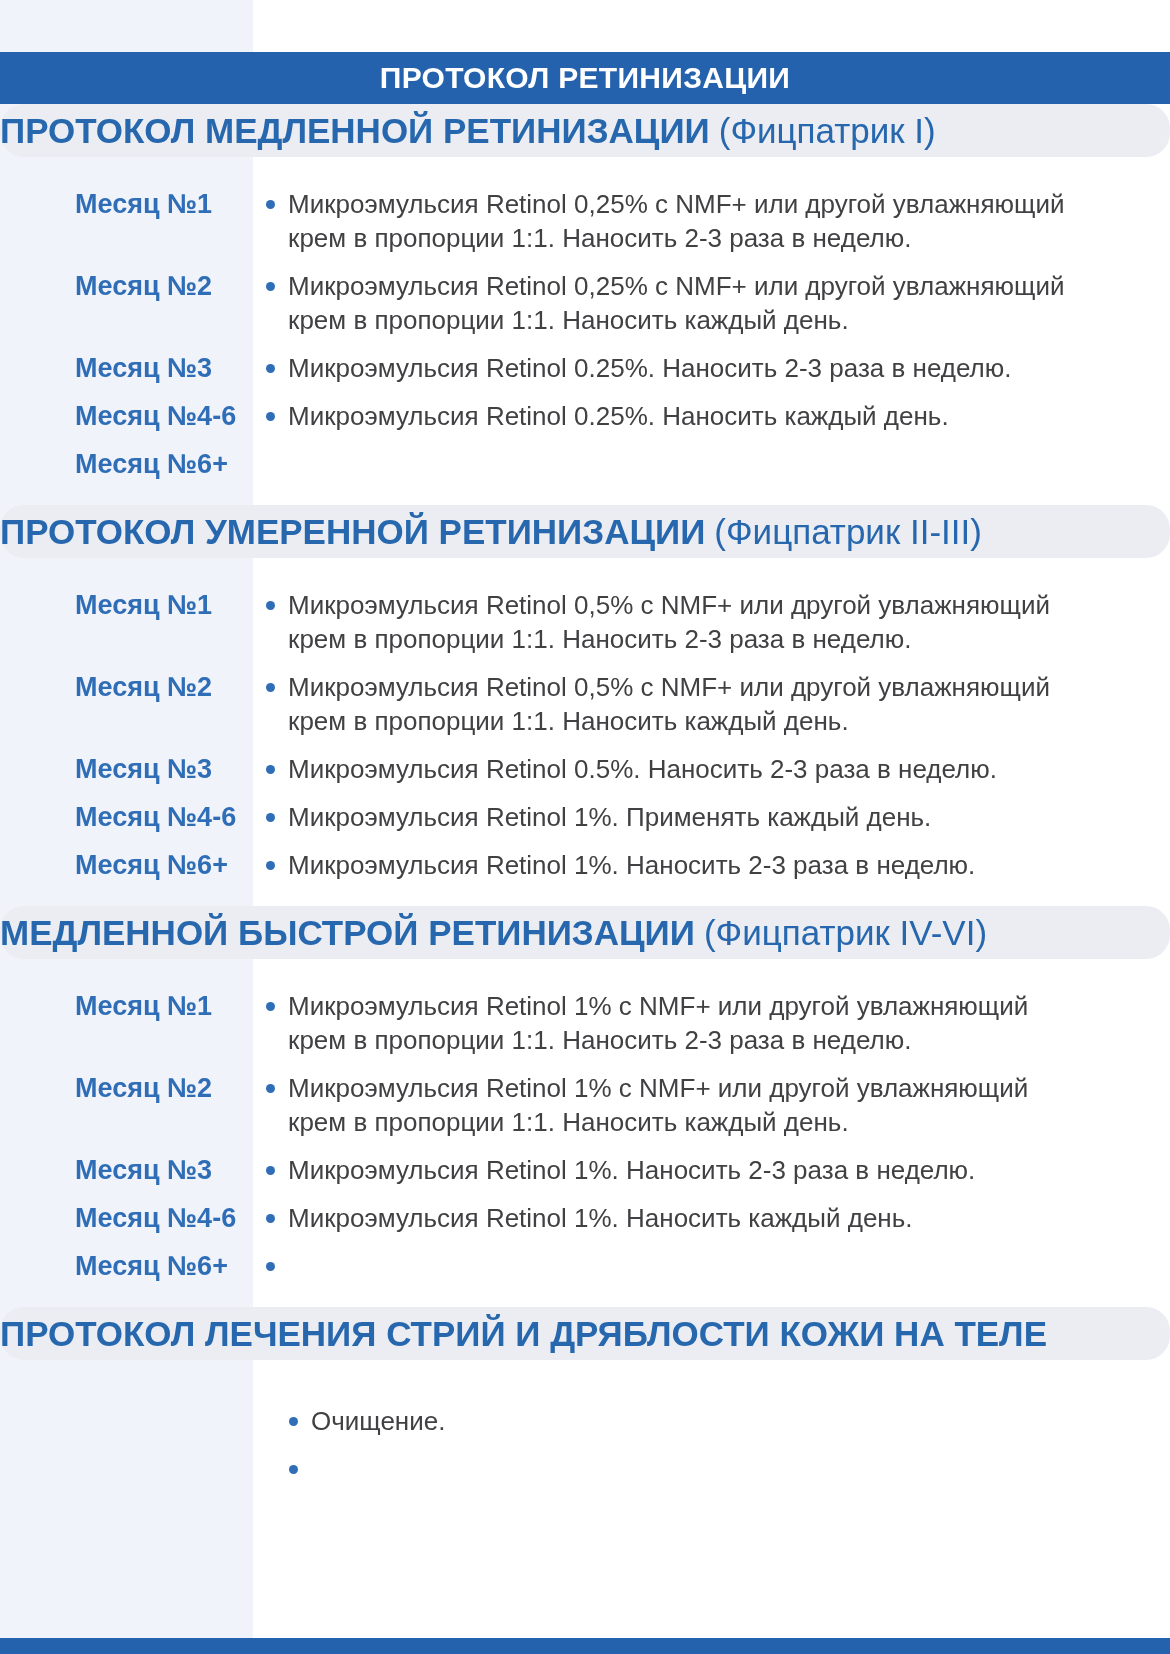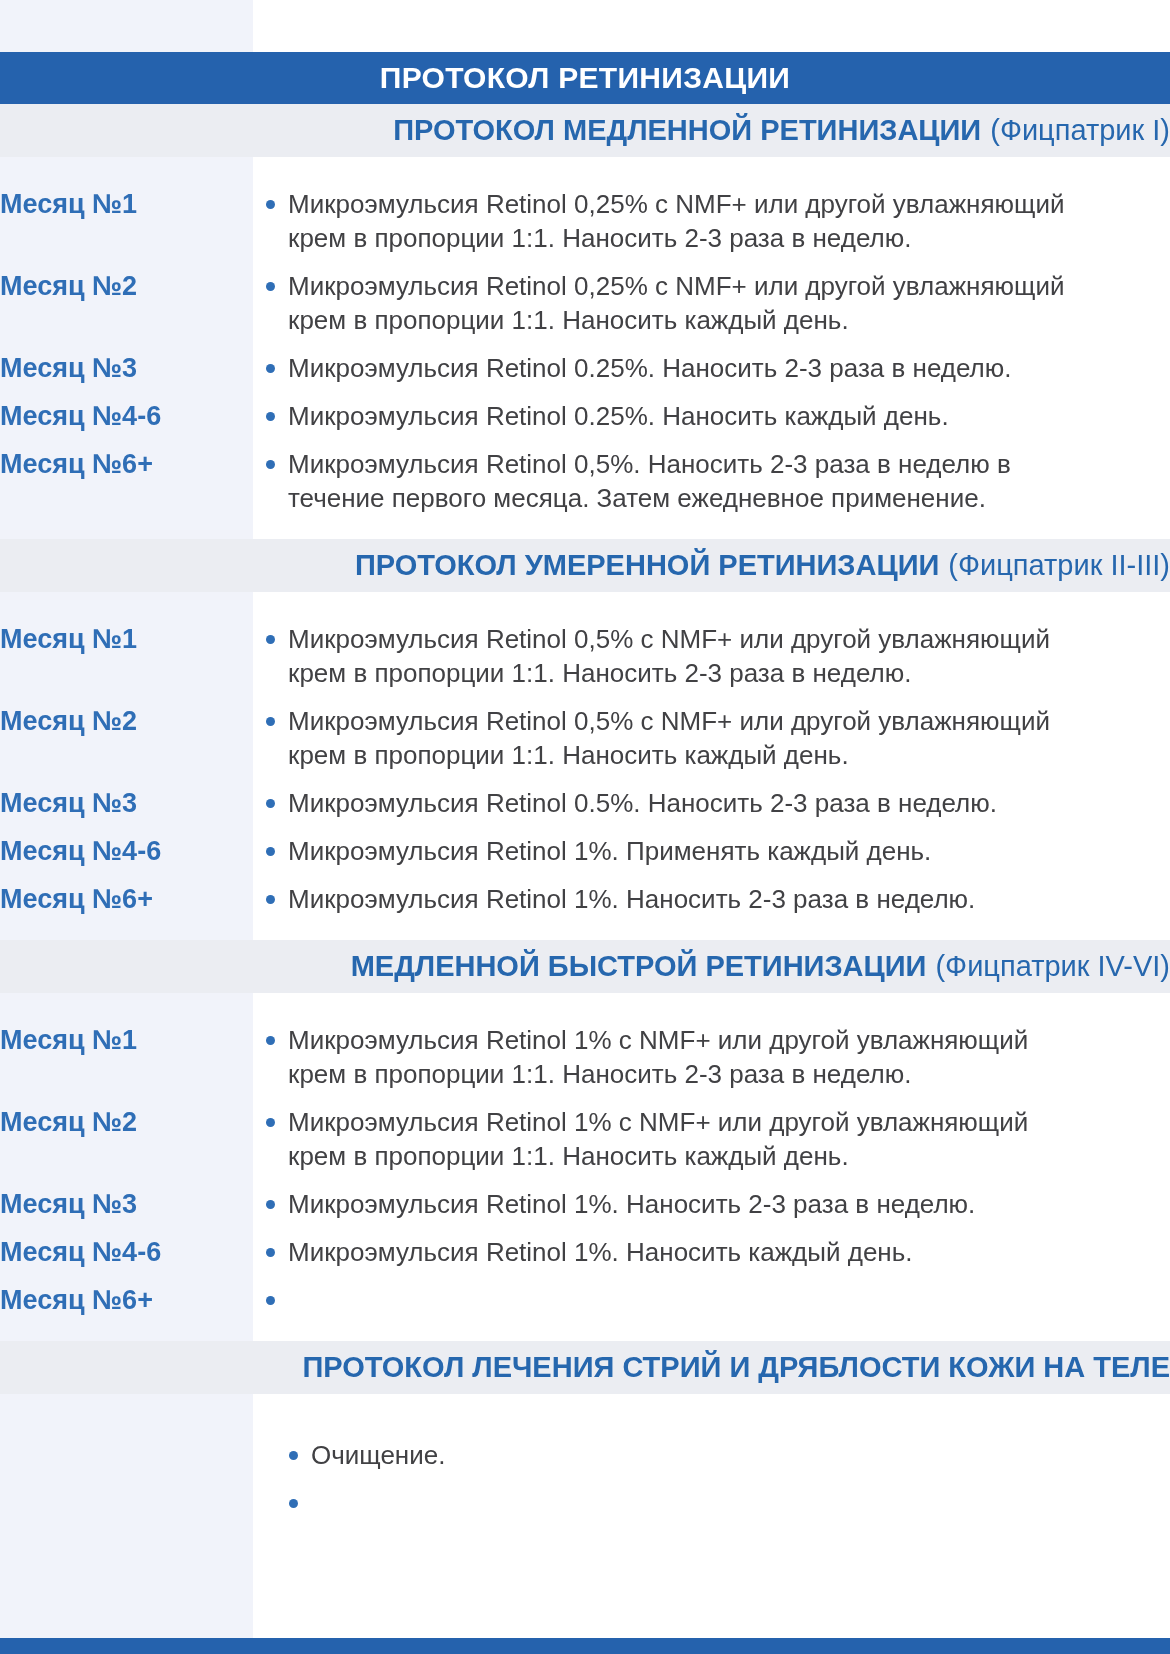--- a/index.html
+++ b/index.html
@@ -21,31 +21,32 @@
   .topbar {
     height:52px;
     background:var(--navy,#2562ad);
     color:#ffffff;
     display:flex; align-items:center; justify-content:center;
     font-size:30px; font-weight:bold; letter-spacing:0.3px;
   }
   .band {
     height:53px;
     background:var(--band_bg,#ebedf2);
-    display:flex; align-items:center; justify-content:flex-end;
-    font-size:29px; white-space:nowrap;
+    display:flex; align-items:center; justify-content:flex-start;
+    font-size:35px; white-space:nowrap;border-radius:24px;
   }
   .band-heading { color:var(--heading_blue,#2667ae); font-weight:bold; }
   .band-note { color:var(--heading_blue,#2667ae); font-weight:normal; margin-left:9px; }
   .band-note:empty { margin-left:0; }
 
   .section { padding:30px 0 10px 0; }
   .row { display:flex; align-items:flex-start; margin-bottom:14px; }
   .cell-label {
     flex:0 0 253px; width:253px; box-sizing:border-box;
+    padding-left:75px;
   }
   .month {
     color:var(--label_blue,#2f6eb6);
     font-weight:bold; font-size:27px; line-height:34px;
     white-space:nowrap;
   }
   .cell-text {
     flex:1; display:flex; align-items:flex-start;
     padding-left:13px; padding-right:55px;
   }
@@ -106,24 +107,20 @@
       </div>
       <div class="row">
         <div class="cell-label"><span class="month">Месяц №4-6</span></div>
         <div class="cell-text">
             <span class="dot"></span>
             <span class="btext">Микроэмульсия Retinol 0.25%. Наносить каждый день.</span>
           </div>
       </div>
       <div class="row">
         <div class="cell-label"><span class="month">Месяц №6+</span></div>
-        <div class="cell-text">
-            <span class="dot"></span>
-            <span class="btext">Микроэмульсия Retinol 0,5%. Наносить 2-3 раза в неделю в течение первого месяца. Затем ежедневное применение.</span>
-          </div>
       </div>
     </div>
 
     <div class="band">
       <span class="band-heading">ПРОТОКОЛ УМЕРЕННОЙ РЕТИНИЗАЦИИ</span>
       <span class="band-note">(Фицпатрик II-III)</span>
     </div>
     <div class="section">
       <div class="row">
         <div class="cell-label"><span class="month">Месяц №1</span></div>

